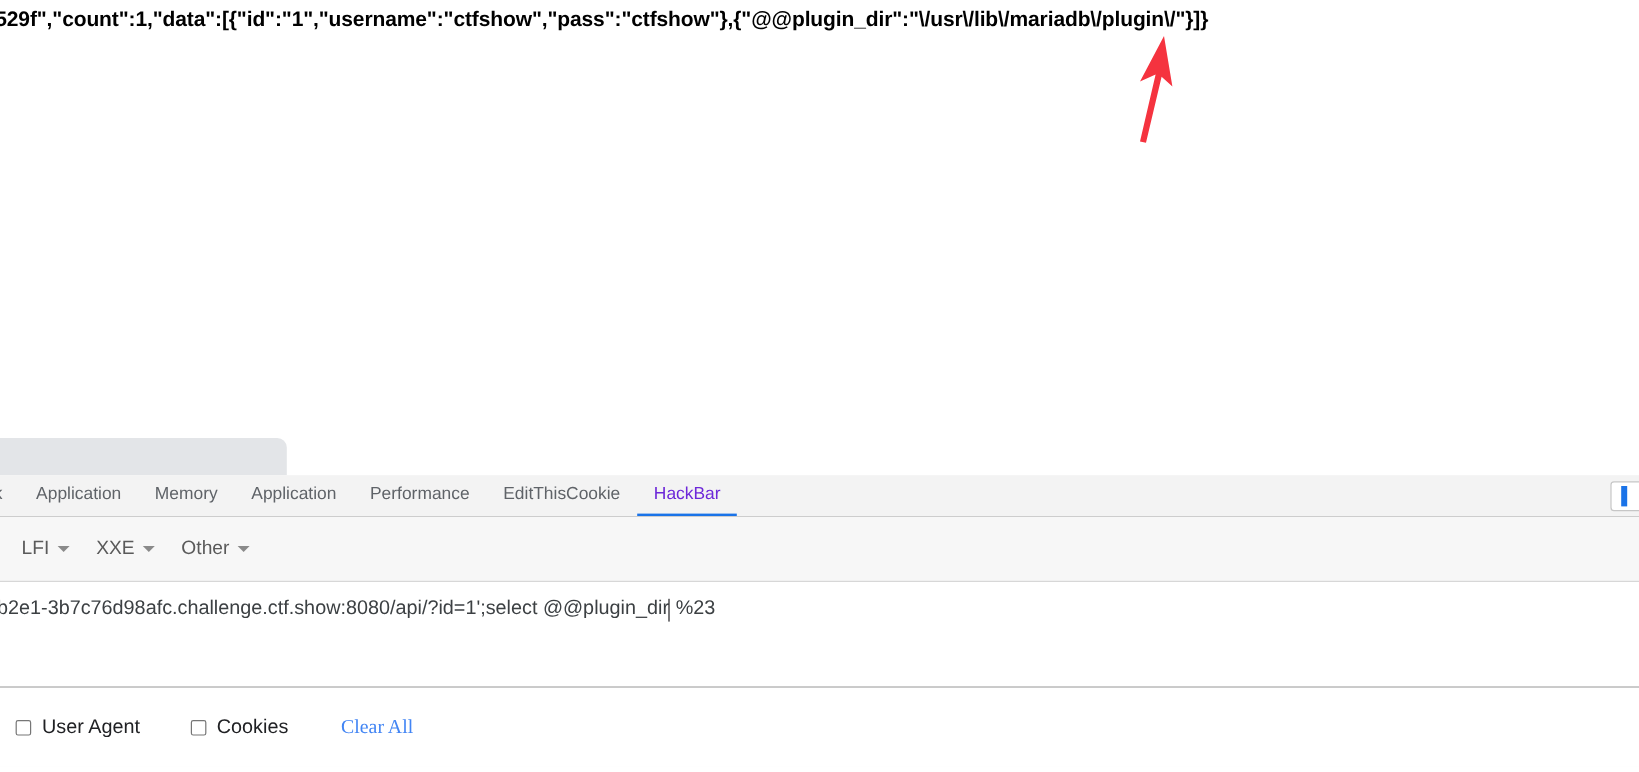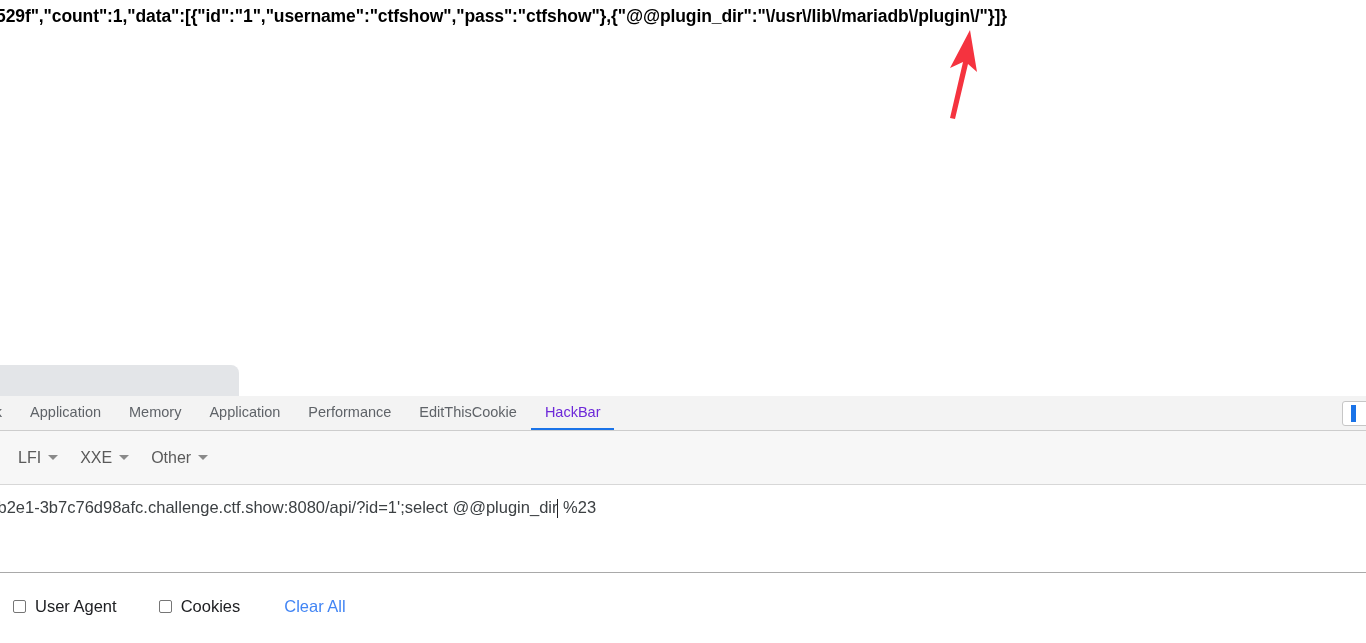--- a/index.html
+++ b/index.html
@@ -249,20 +249,21 @@
     display: inline-block;
     flex: 0 0 auto;
   }
 
   .link-action {
     margin-left: 44px;
     font-size: 16.5px;
     color: #4285f4;
     cursor: pointer;
     white-space: nowrap;
+    font-family: Liberation Serif, serif;
   }
 </style>
 </head>
 <body>
 
 <div id="root">
 
   <div class="page-area">
     <div class="json-response">529f","count":1,"data":[{"id":"1","username":"ctfshow","pass":"ctfshow"},{"@@plugin_dir":"\/usr\/lib\/mariadb\/plugin\/"}]}</div>
 

